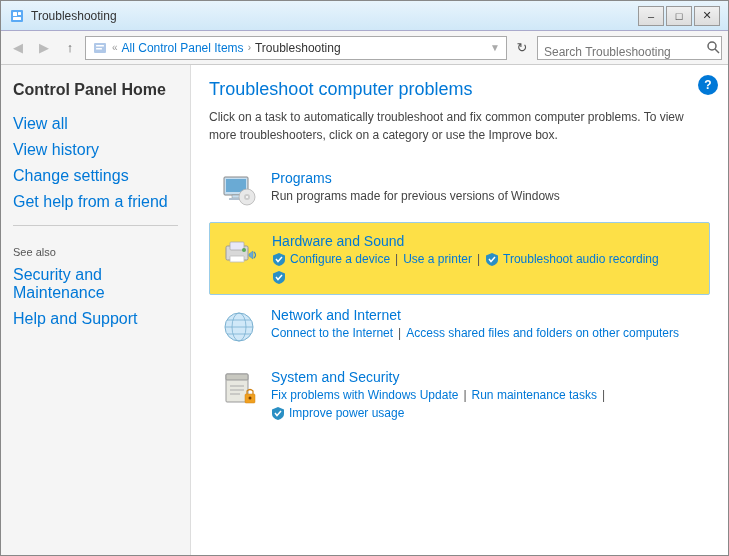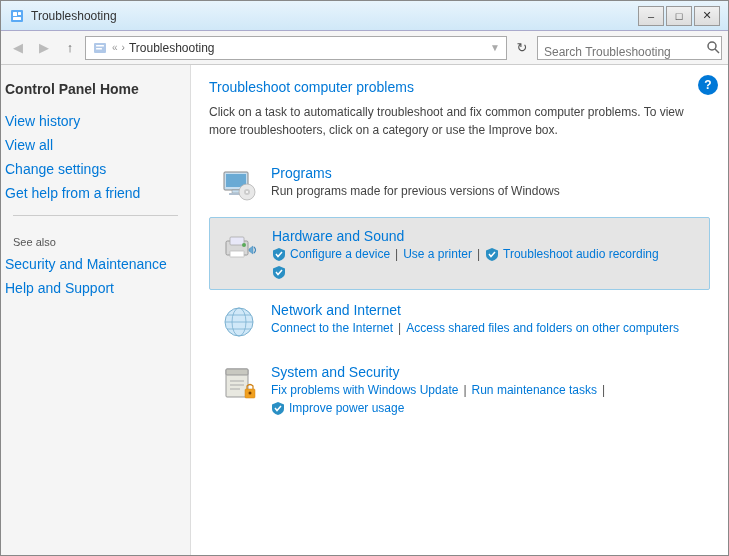--- a/index.html
+++ b/index.html
@@ -148,24 +148,24 @@
 
     
     .sidebar {
       width: 190px;
       background: #f5f5f5;
       border-right: 1px solid #ddd;
       padding: 12px 0 0 0;
     }
     .sidebar-link {
       display: block;
-      padding: 4px 4px;
+      padding: 4px 12px;
       color: #0078d7;
       text-decoration: none;
-      font-size: 14px;
+      font-size: 16px;
       cursor: pointer;
     }
     .sidebar-divider {
       height: 1px;
       background: #ccc;
       margin: 10px 12px;
     }
     .sidebar-see-also {
       font-size: 11px;
       color: #555;
@@ -190,42 +190,42 @@
       border-radius: 50%;
       color: #fff;
       display: flex;
       align-items: center;
       justify-content: center;
       font-size: 12px;
       font-weight: bold;
       cursor: pointer;
     }
     .content-title {
-      font-size: 14px;
+      font-size: 18px;
       color: #0078d7;
       margin-bottom: 8px;
       font-weight: 400;
     }
     .content-description {
       font-size: 12px;
       color: #444;
       margin-bottom: 16px;
       line-height: 1.5;
     }
 
     
     .category {
       display: flex;
       align-items: flex-start;
       padding: 10px 10px;
       margin-bottom: 2px;
       border-radius: 2px;
     }
     .category.highlighted {
-      background: #e5e5e5;
+      background: #fde047;
       border: 1px solid #99cce8;
     }
     .category-icon {
       width: 40px;
       height: 40px;
       margin-right: 12px;
       flex-shrink: 0;
       display: flex;
       align-items: center;
       justify-content: center;
@@ -288,20 +288,21 @@
   <button class="nav-btn">↑</button>
   <div class="address-path">
     <span class="path-icon">
       <svg width="14" height="14" viewBox="0 0 14 14">
         <rect x="1" y="2" width="12" height="10" fill="#b0c8e8" rx="1"></rect>
         <rect x="3" y="4" width="8" height="1.5" fill="#fff" rx="0.5"></rect>
         <rect x="3" y="7" width="6" height="1.5" fill="#fff" rx="0.5"></rect>
       </svg>
     </span>
     <span style="color:#999; font-size:10px;">«</span>
+    <a class="path-link" href="#">All Control Panel Items</a>
     <span class="path-separator">›</span>
     <span class="path-current">Troubleshooting</span>
     <span style="flex:1"></span>
     <span style="color:#aaa; font-size:10px; cursor:pointer;">▼</span>
   </div>
   <button class="address-refresh">↻</button>
   <div class="search-box">
     <input class="search-input" type="text" placeholder="Search Troubleshooting" style="">
     <button class="search-btn">
       <svg width="13" height="13" viewBox="0 0 13 13">
@@ -310,22 +311,22 @@
       </svg>
     </button>
   </div>
 </div>
 
 <div class="main-layout">
 
   <div class="sidebar">
     <a class="sidebar-link" style="font-weight:bold; color:#333;">Control Panel Home</a>
     <div style="height:8px;"></div>
+    <a class="sidebar-link">View all</a>
     <a class="sidebar-link">View history</a>
-    <a class="sidebar-link">View all</a>
     <a class="sidebar-link">Change settings</a>
     <a class="sidebar-link">Get help from a friend</a>
     <div class="sidebar-divider"></div>
     <div class="sidebar-see-also">See also</div>
     <a class="sidebar-link">Security and Maintenance</a>
     <a class="sidebar-link">Help and Support</a>
   </div>
 
   <div class="content">
     <div class="help-icon">?</div>

